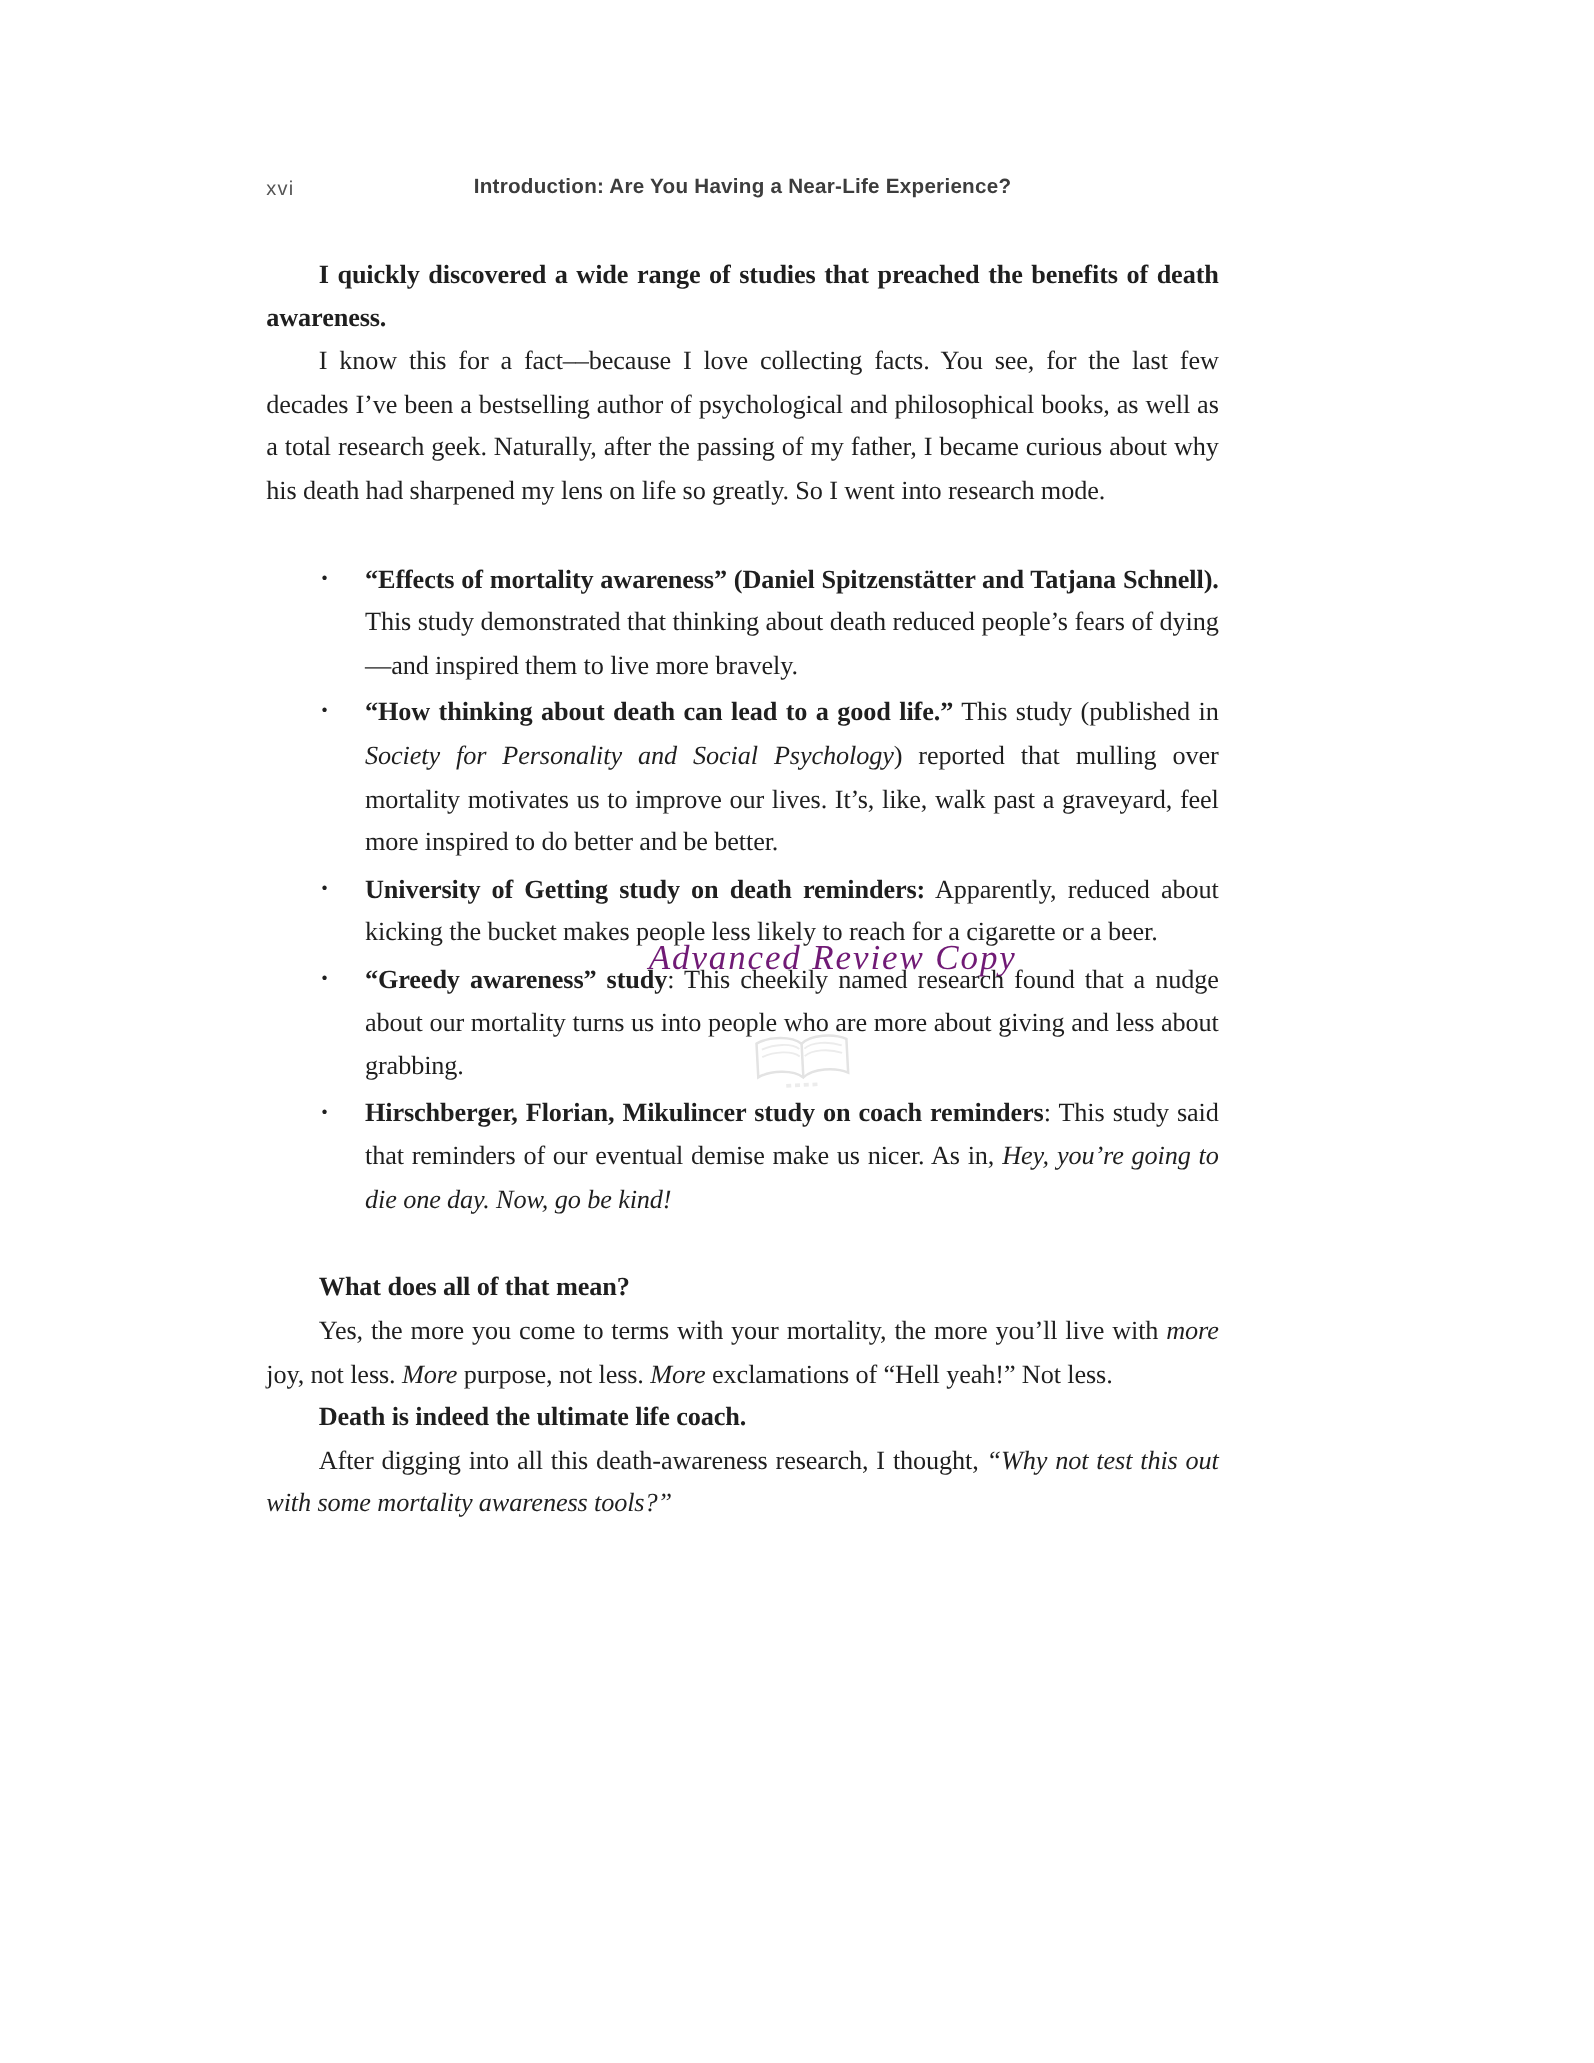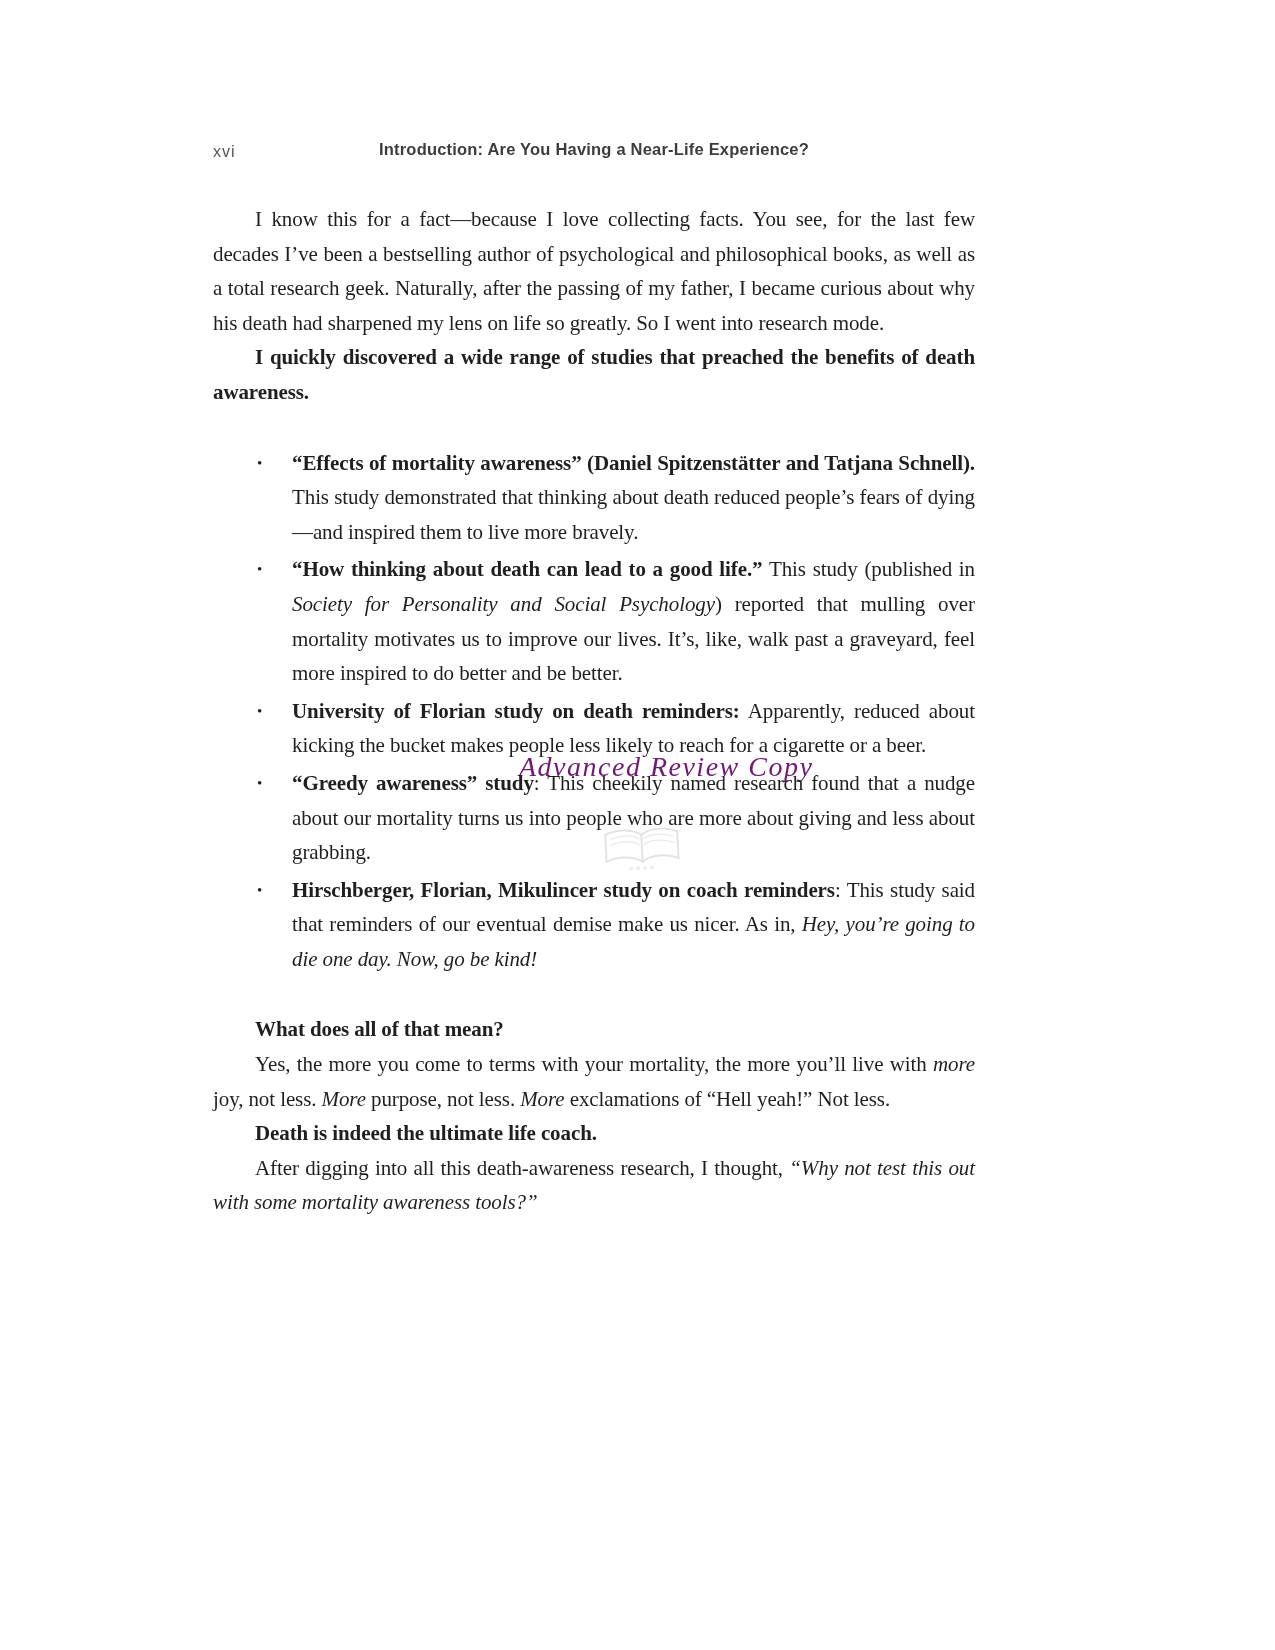--- a/index.html
+++ b/index.html
@@ -100,31 +100,31 @@
     <svg class="wm-book" width="88" height="50" viewBox="0 0 88 50">
       <path d="M44 11 C36 4 18 4 8 9 L8 36 C18 31 36 31 44 38 C52 31 70 31 80 36 L80 9 C70 4 52 4 44 11 Z" fill="none" stroke="#e3e3e3" stroke-width="2"></path>
       <path d="M44 11 L44 38" fill="none" stroke="#e3e3e3" stroke-width="2"></path>
       <path d="M12 14 C22 10 36 10 42 15 M12 20 C22 16 36 16 42 21 M46 15 C52 10 66 10 76 14 M46 21 C52 16 66 16 76 20" fill="none" stroke="#ececec" stroke-width="1.5"></path>
       <path d="M30 44 L58 44" fill="none" stroke="#ececec" stroke-width="3" stroke-dasharray="4 3"></path>
     </svg>
   </div>
 
   <main class="text-block">
 
+    <p class="indent bold">I quickly discovered a wide range of studies that preached the benefits of death awareness.</p>
+
     <p class="indent">I know this for a fact––because I love collecting facts. You see, for the last few decades I’ve been a bestselling author of psychological and philosophical books, as well as a total research geek. Naturally, after the passing of my father, I became curious about why his death had sharpened my lens on life so greatly. So I went into research mode.</p>
-
-    <p class="indent bold">I quickly discovered a wide range of studies that preached the benefits of death awareness.</p>
 
 
     <ul class="study-list">
       <li><span class="marker">•</span><span class="bold">“Effects of mortality awareness” (Daniel Spitzenstätter and Tatjana Schnell).</span><span> This study demonstrated that thinking about death reduced people’s fears of dying—and inspired them to live more bravely.</span></li>
 
       <li><span class="marker">•</span><span class="bold">“How thinking about death can lead to a good life.”</span><span> This study (published in </span><span class="italic">Society for Personality and Social Psychology</span><span>) reported that mulling over mortality motivates us to improve our lives. It’s, like, walk past a graveyard, feel more inspired to do better and be better.</span></li>
 
-      <li><span class="marker">•</span><span class="bold">University of Florian study on death reminders:</span><span> Apparently, reduced about kicking the bucket makes people less likely to reach for a cigarette or a beer.</span></li>
+      <li><span class="marker">•</span><span class="bold">University of Getting study on death reminders:</span><span> Apparently, reduced about kicking the bucket makes people less likely to reach for a cigarette or a beer.</span></li>
 
       <li><span class="marker">•</span><span class="bold">“Greedy awareness” study</span><span>: This cheekily named research found that a nudge about our mortality turns us into people who are more about giving and less about grabbing.</span></li>
 
       <li><span class="marker">•</span><span class="bold">Hirschberger, Florian, Mikulincer study on coach reminders</span><span>: This study said that reminders of our eventual demise make us nicer. As in, </span><span class="italic">Hey, you’re going to die one day. Now, go be kind!</span></li>
     </ul>
 
     <p class="indent bold mean-section">What does all of that mean?</p>
 
 
     <p class="indent"><span>Yes, the more you come to terms with your mortality, the more you’ll live with </span><span class="italic">more</span><span> joy, not less. </span><span class="italic">More</span><span> purpose, not less. </span><span class="italic">More</span><span> exclamations of “Hell yeah!” Not less.</span></p>

